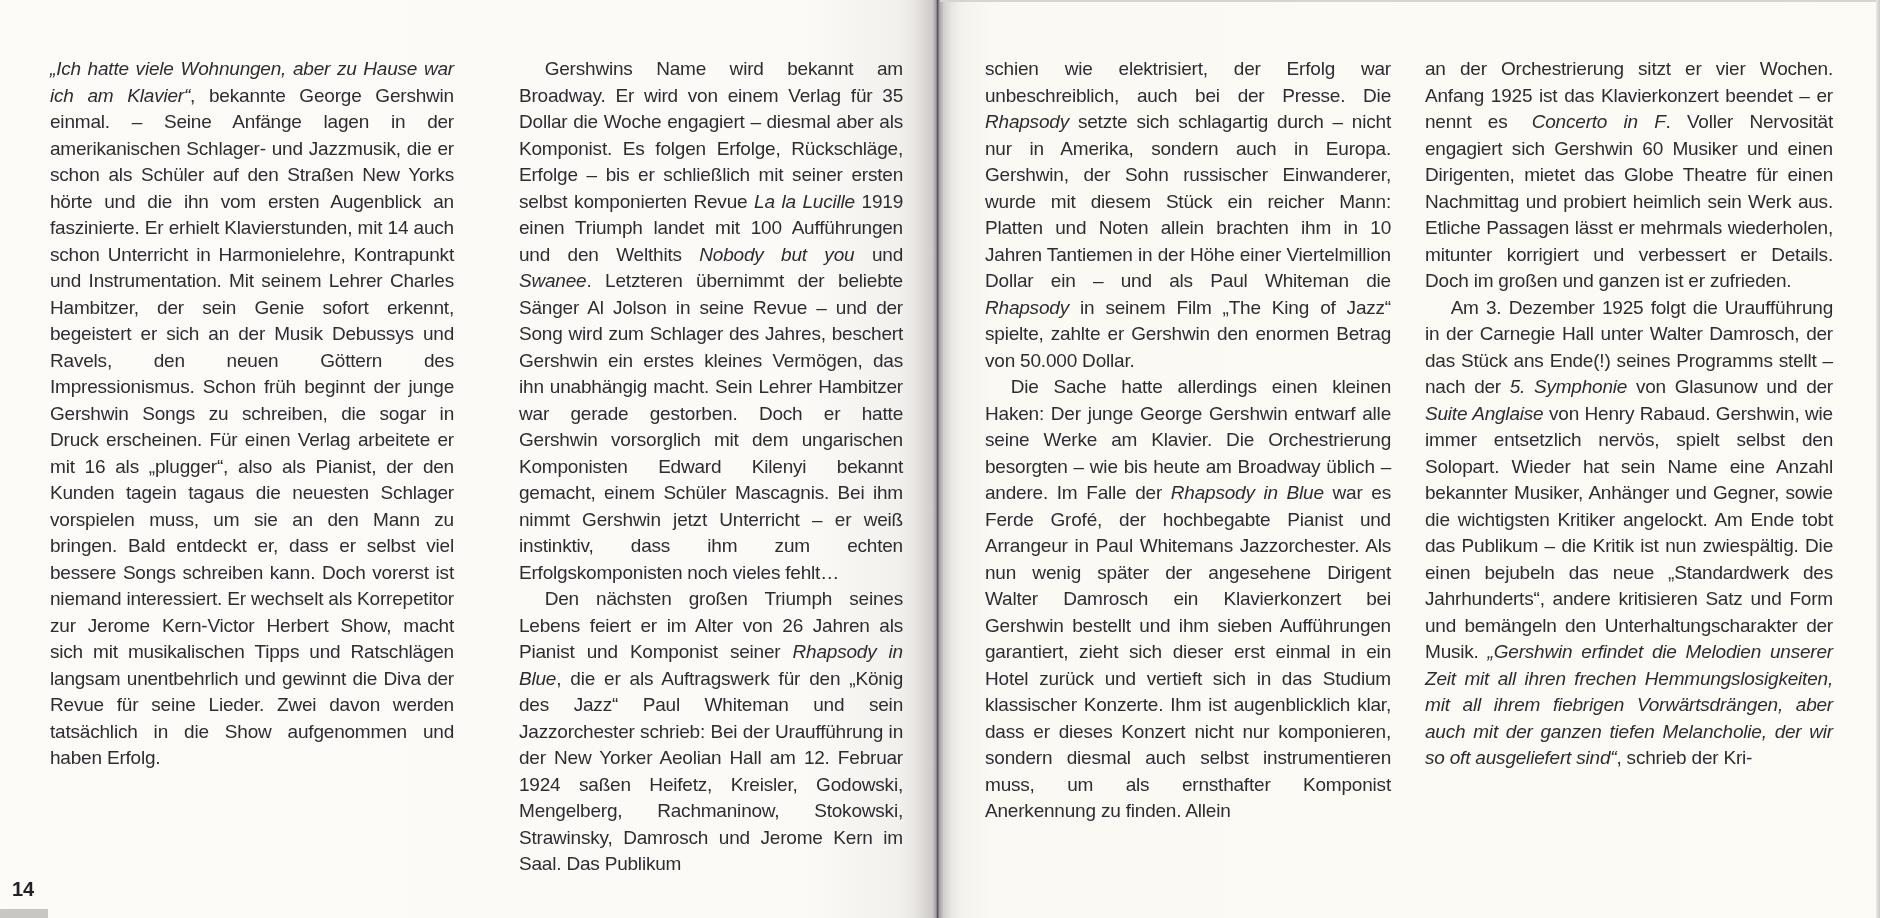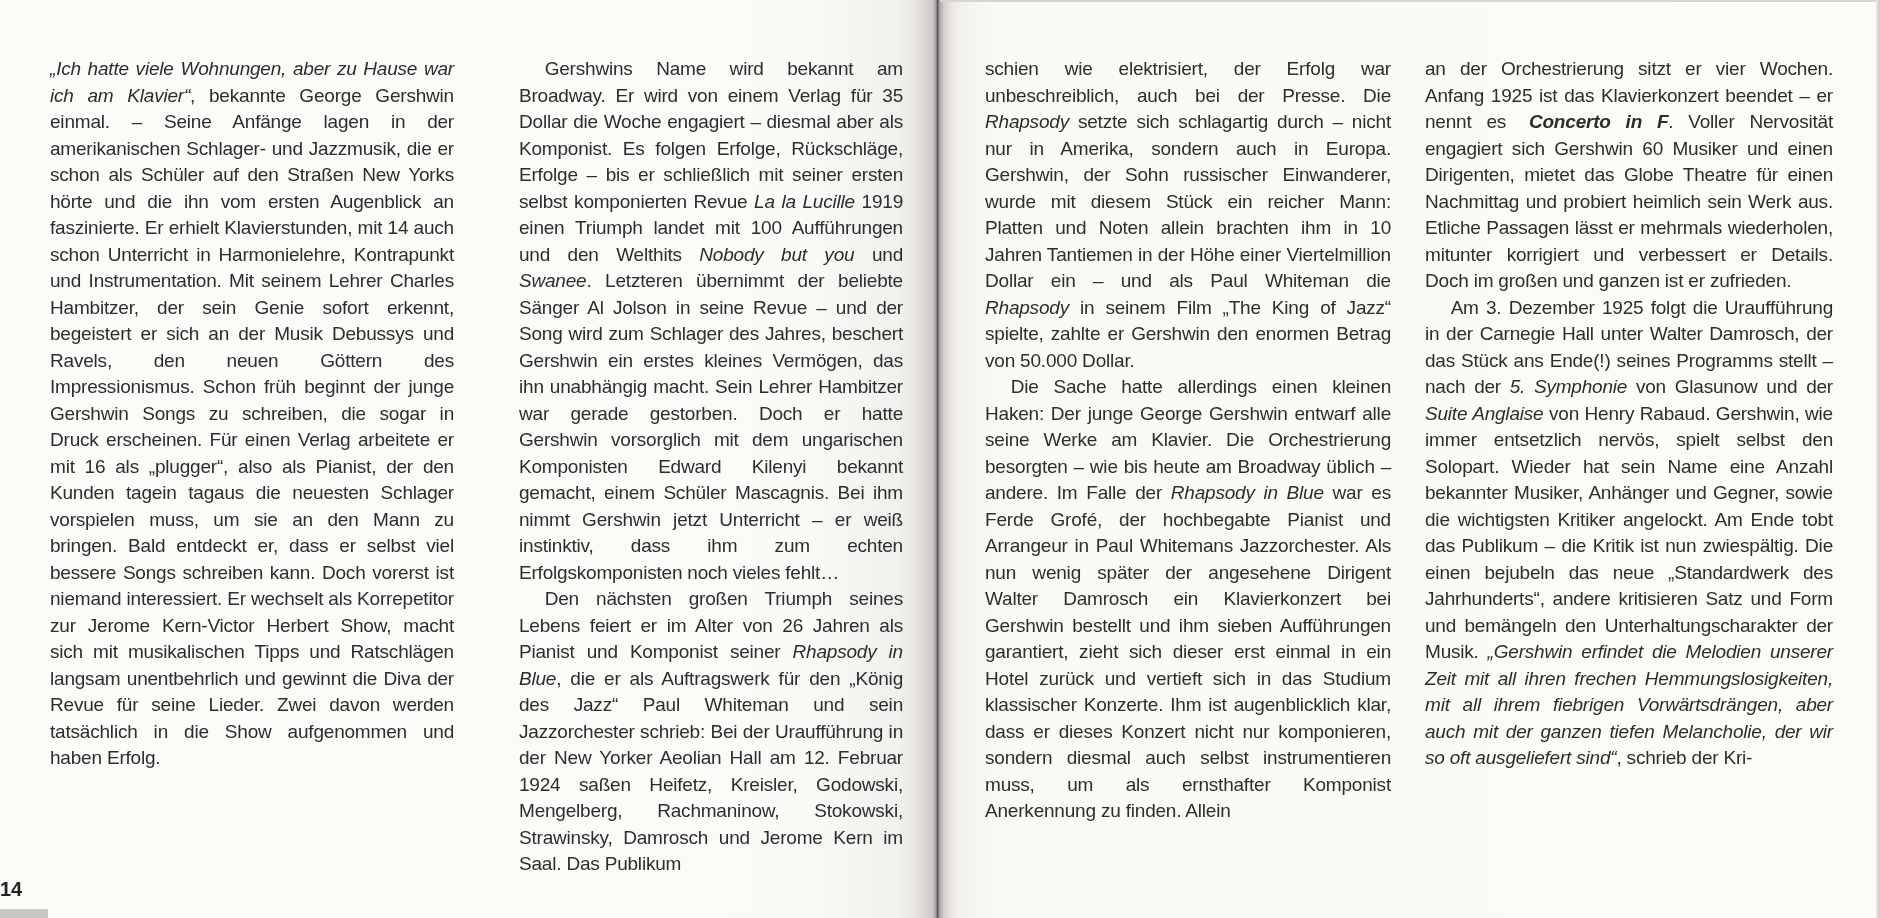--- a/index.html
+++ b/index.html
@@ -39,28 +39,28 @@
     font-size: 21.5px;
     font-weight: bold;
     letter-spacing: 0.4px;
     margin: 0 0 27px 0;
     text-align: left;
     color: #232126;
   }
   p.para { margin: 0; padding: 0; }
   p.para.indent { text-indent: 1.35em; }
   .i  { font-style: italic; }
-  .bi { font-style: italic; font-weight: bold; margin-left: 8px; }
+  .bi { font-style: italic; font-weight: normal; margin-left: 8px; }
   .page-number {
     position: absolute;
     font-weight: bold;
     font-size: 20px;
     color: #232126;
   }
-  .pn-left  { left: 0; top: 878px; }
+  .pn-left  { left: 12px; top: 878px; }
   .pn-right { right: 26px; top: 880px; }
   .gutter {
     position: absolute;
     left: 914px; top: 0;
     width: 48px; height: 918px;
     background: linear-gradient(to right,
       rgba(110,100,112,0)    0%,
       rgba(110,100,112,0.14) 38%,
       rgba(95,85,100,0.45)   46%,
       rgba(72,62,80,0.88)    49%,

